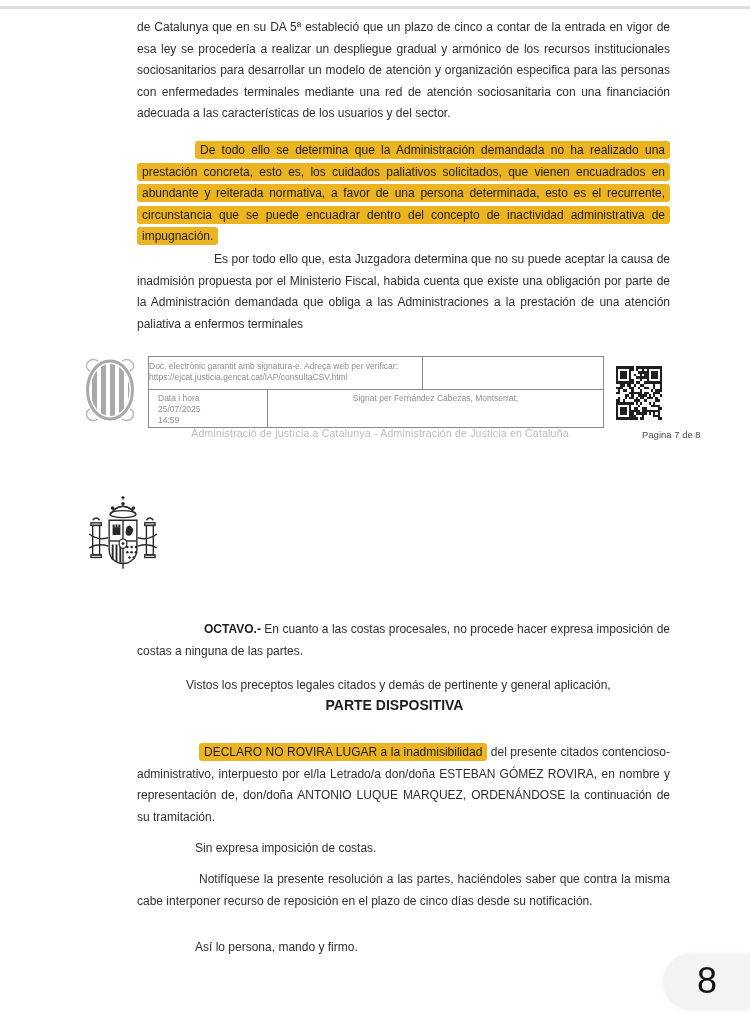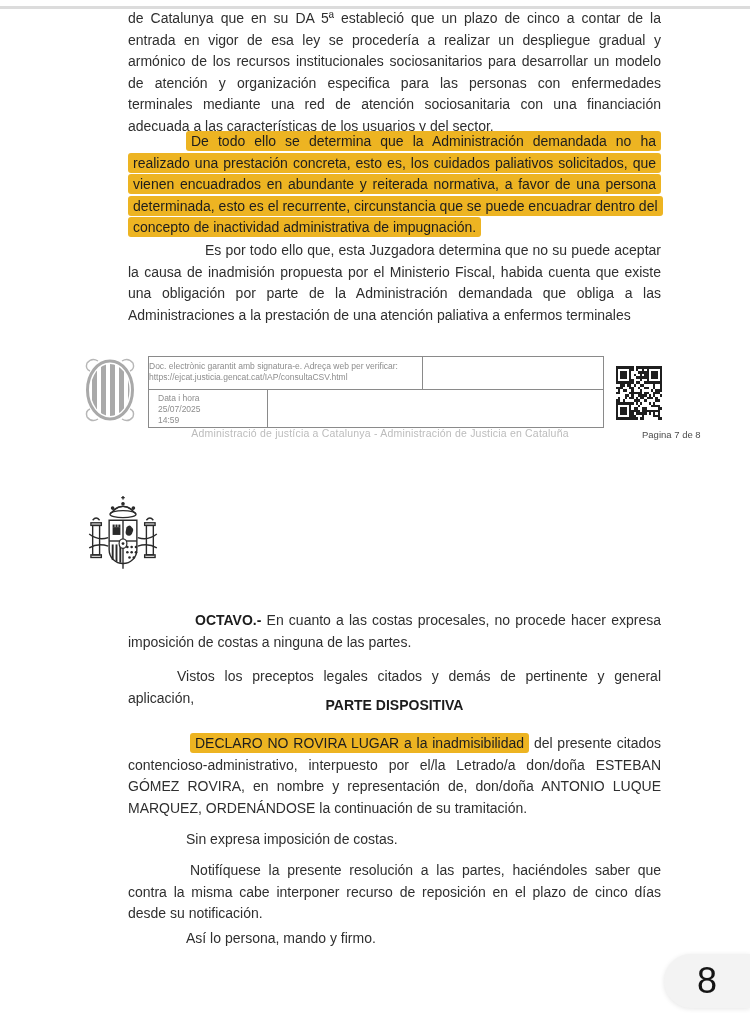--- a/index.html
+++ b/index.html
@@ -4,22 +4,22 @@
 <style>
   html,body{margin:0;padding:0;}
   body{
     width:750px;height:1015px;position:relative;background:#ffffff;
     font-family:"Liberation Sans","DejaVu Sans",sans-serif;
     color:#333;overflow:hidden;
   }
   .top-rule{position:absolute;top:6px;left:0;right:0;height:3px;background:#dcdcdc;}
 
   .bt{
-    position:absolute;left:128px;width:533px;margin:0;
-    font-size:14px;line-height:21.5px;color:#2f2f2f;text-align:justify;
+    position:absolute;left:128px;width:533px;margin:9px;
+    font-size:12px;line-height:21.5px;color:#2f2f2f;text-align:justify;
   }
   .hl{
     background:#edb422;color:#1d1d1d;padding:2px 5px;border-radius:3px;
     -webkit-box-decoration-break:clone;box-decoration-break:clone;
   }
   b{color:#1c1c1c;}
 
   
   .stamp-table{
     position:absolute;left:148px;top:356px;width:456px;height:72px;
@@ -105,20 +105,23 @@
     <div class="cell cell-doc">
       <div>Doc. electrònic garantit amb signatura-e. Adreça web per verificar:</div>
       <div>https://ejcat.justicia.gencat.cat/IAP/consultaCSV.html</div>
     </div>
   </div>
   <div class="stamp-row2">
     <div class="cell cell-data">
       <div>Data i hora</div>
       <div>25/07/2025</div>
       <div>14:59</div>
+    </div>
+    <div class="cell cell-signat">
+      <span>Signat per Fernández Cabezas, Montserrat;</span>
     </div>
   </div>
 </div>
 
 <div class="qr" id="qr">
     <div style="grid-area: 1 / 1;"></div>
     <div style="grid-area: 1 / 2;"></div>
     <div style="grid-area: 1 / 3;"></div>
     <div style="grid-area: 1 / 4;"></div>
     <div style="grid-area: 1 / 5;"></div>

